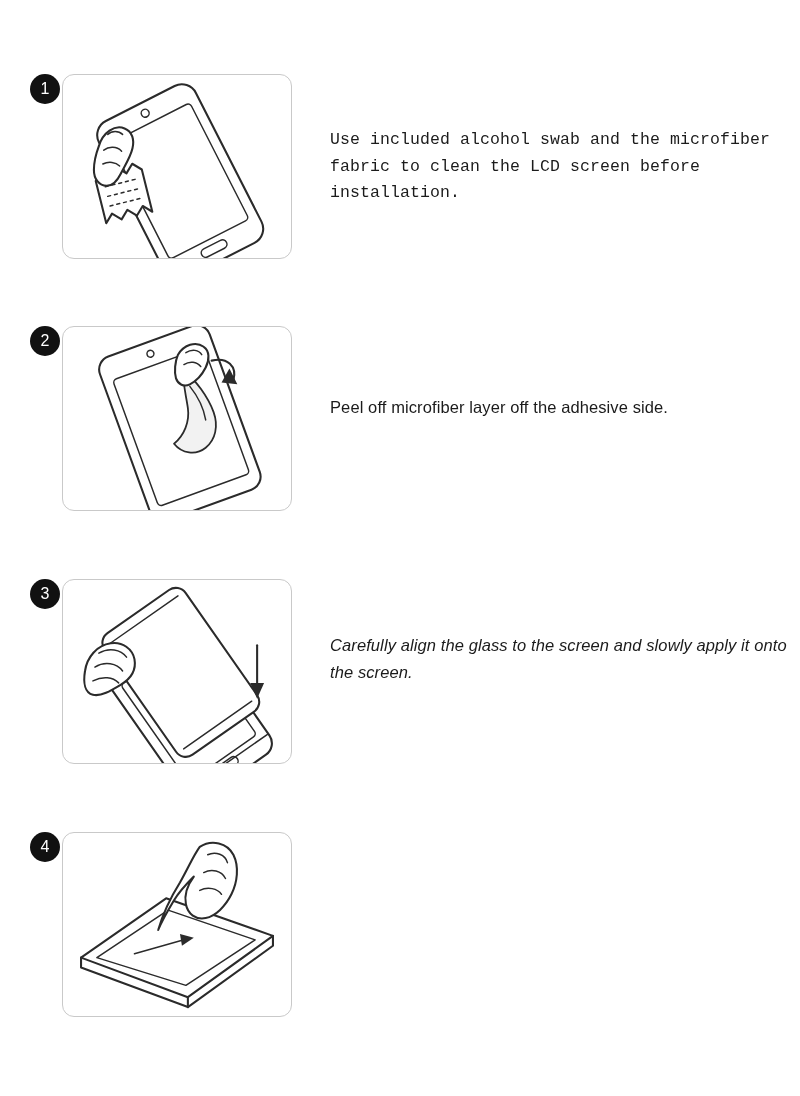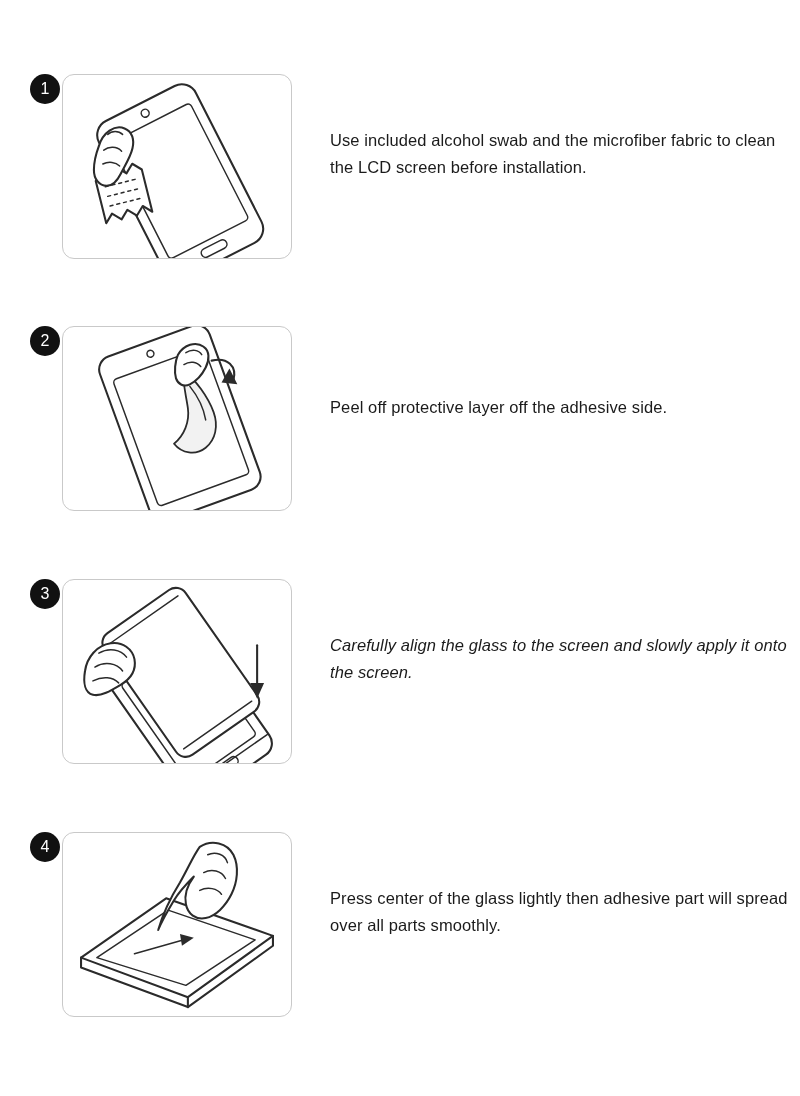--- a/index.html
+++ b/index.html
@@ -66,21 +66,21 @@
   .caption {
     position: absolute;
     left: 300px;
     width: 470px;
     font-size: 16.5px;
     line-height: 1.62;
     color: #1b1b1b;
     letter-spacing: 0.1px;
   }
   
-  .step-1 .caption { top: 75px; }
+  .step-1 .caption { top: 75px; font-family: Liberation Mono, monospace; }
   .step-2 .caption { top: 90px; }
   .step-3 .caption { top: 75px; font-style: italic; }
   .step-4 .caption { top: 75px; }
 
   .step-1 { height: 252px; }
   .step-2 { height: 253px; }
   .step-3 { height: 253px; }
   .step-4 { height: 253px; }
 
   .ln { fill: none; stroke: #2b2b2b; stroke-width: 2.1; stroke-linecap: round; stroke-linejoin: round; }
@@ -143,21 +143,21 @@
           <path class="fill-w" d="M116,28 C122,18 134,14 142,20 C148,24 148,33 144,41 C140,49 134,55 128,58 C122,61 116,58 114,52 C112,45 113,35 116,28 Z"></path>
           <path class="ln-thin" d="M124,26 C130,22 137,23 140,28"></path>
           <path class="ln-thin" d="M122,38 C128,34 135,35 139,40"></path>
         </g>
 
         <path class="ln" d="M150,34 C166,30 176,40 172,54"></path>
         <path class="arrow" d="M168,42 L176,58 L160,56 Z"></path>
       </svg>
     </div>
 
-    <div class="caption">Peel off protective layer off the adhesive side.</div>
+    <div class="caption">Peel off microfiber layer off the adhesive side.</div>
   </div>
 
   <div class="step step-3">
     <div class="badge">3</div>
 
     <div class="figure">
       <svg viewBox="0 0 230 185" xmlns="http://www.w3.org/2000/svg" aria-hidden="true">
 
         <g transform="rotate(-35 120 125)">
           <rect class="fill-w" x="70" y="52" width="104" height="164" rx="14" ry="14"></rect>
@@ -204,16 +204,15 @@
           <path class="ln-thin" d="M146,22 C154,18 164,22 166,30"></path>
           <path class="ln-thin" d="M142,40 C150,36 160,38 164,46"></path>
           <path class="ln-thin" d="M138,58 C146,54 156,56 160,62"></path>
         </g>
 
         <path class="ln-thin" d="M72,122 L122,108"></path>
         <path class="arrow" d="M118,102 L132,106 L120,114 Z"></path>
       </svg>
     </div>
 
-    <div class="caption">Press center of the glass lightly then adhesive part will spread over all parts smoothly.</div>
   </div>
 
 </div>
 
 </body></html>

